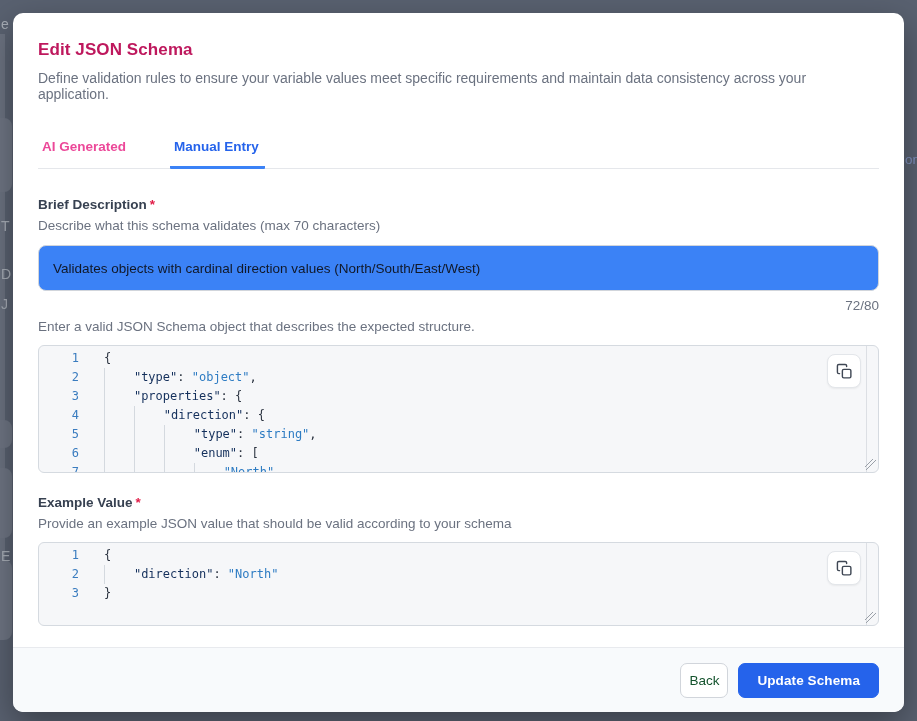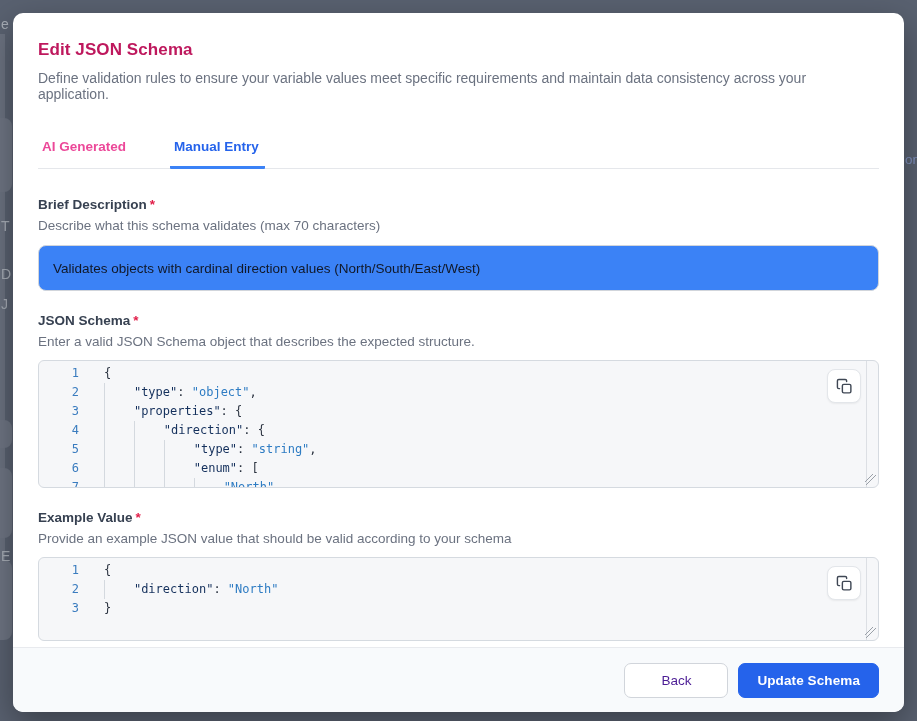--- a/index.html
+++ b/index.html
@@ -52,21 +52,21 @@
               border:1px solid #e3e6ea; border-radius:8px; box-shadow:0 1px 2px rgba(0,0,0,.06);
               display:flex; align-items:center; justify-content:center; cursor:pointer; }
   .copy-btn svg { display:block; }
   .resize-grip { position:absolute; right:2px; bottom:2px; width:11px; height:11px; cursor:nwse-resize;
                  background:
                    linear-gradient(135deg, transparent 0 5px, #9aa0a8 5px 6px, transparent 6px 8px, #9aa0a8 8px 9px, transparent 9px) ; }
 
   .modal-footer { flex:0 0 65px; background:#f8fafc; border-top:1px solid #e8eaee;
                   display:flex; align-items:center; justify-content:flex-end; gap:10px; padding:0 25px; }
   .btn { height:35px; border-radius:7px; font-size:13.5px; cursor:pointer; font-family:"Liberation Sans",sans-serif; }
-  .btn-back { background:#ffffff; border:1px solid #d1d5db; color:#4c1d95; font-weight:500; padding:0 36px; }
+  .btn-back { background:#ffffff; border:1px solid #d1d5db; color:#14532d; font-weight:500; padding:0 8px; }
   .btn-primary { background:#2563eb; border:1px solid #2563eb; color:#ffffff; font-weight:700; padding:0 18px; letter-spacing:.1px; }
 </style>
 </head>
 <body>
 
 <div class="backdrop">
   <div class="bd-strip"></div>
   <div class="bd-panel" style="top:118px;height:74px;"></div>
   <div class="bd-panel" style="top:420px;height:28px;"></div>
   <div class="bd-panel" style="top:468px;height:70px;"></div>
@@ -90,25 +90,23 @@
           <div class="tab">AI Generated</div>
           <div class="tab active">Manual Entry</div>
         </div>
 
       
       <div class="field-label">
         <span>Brief Description</span><span class="req">*</span>
       </div>
       <div class="helper">Describe what this schema validates (max 70 characters)</div>
       <input class="text-input" type="text" value="Validates objects with cardinal direction values (North/South/East/West)" style="">
+      <div class="char-count">72/80</div>
 
       
-      <div class="field-label" style="margin-top:22px;">
-        <span>JSON Schema</span><span class="req">*</span>
-      </div>
       <div class="helper">Enter a valid JSON Schema object that describes the expected structure.</div>
       <div class="code-editor tall">
         <div class="code-inner">
             <div class="code-row"><div class="gutter">1</div><div class="code-cell"><span class="tok-pun">{</span></div></div>
             <div class="code-row"><div class="gutter">2</div><div class="code-cell"><span class="ind">    </span><span class="tok-key">"type"</span><span class="tok-pun">:</span><span class="tok-pun"> </span><span class="tok-str">"object"</span><span class="tok-pun">,</span></div></div>
             <div class="code-row"><div class="gutter">3</div><div class="code-cell"><span class="ind">    </span><span class="tok-key">"properties"</span><span class="tok-pun">:</span><span class="tok-pun"> {</span></div></div>
             <div class="code-row"><div class="gutter">4</div><div class="code-cell"><span class="ind">    </span><span class="ind">    </span><span class="tok-key">"direction"</span><span class="tok-pun">:</span><span class="tok-pun"> {</span></div></div>
             <div class="code-row"><div class="gutter">5</div><div class="code-cell"><span class="ind">    </span><span class="ind">    </span><span class="ind">    </span><span class="tok-key">"type"</span><span class="tok-pun">:</span><span class="tok-pun"> </span><span class="tok-str">"string"</span><span class="tok-pun">,</span></div></div>
             <div class="code-row"><div class="gutter">6</div><div class="code-cell"><span class="ind">    </span><span class="ind">    </span><span class="ind">    </span><span class="tok-key">"enum"</span><span class="tok-pun">:</span><span class="tok-pun"> [</span></div></div>
             <div class="code-row"><div class="gutter">7</div><div class="code-cell"><span class="ind">    </span><span class="ind">    </span><span class="ind">    </span><span class="ind">    </span><span class="tok-str">"North"</span><span class="tok-pun">,</span></div></div>

